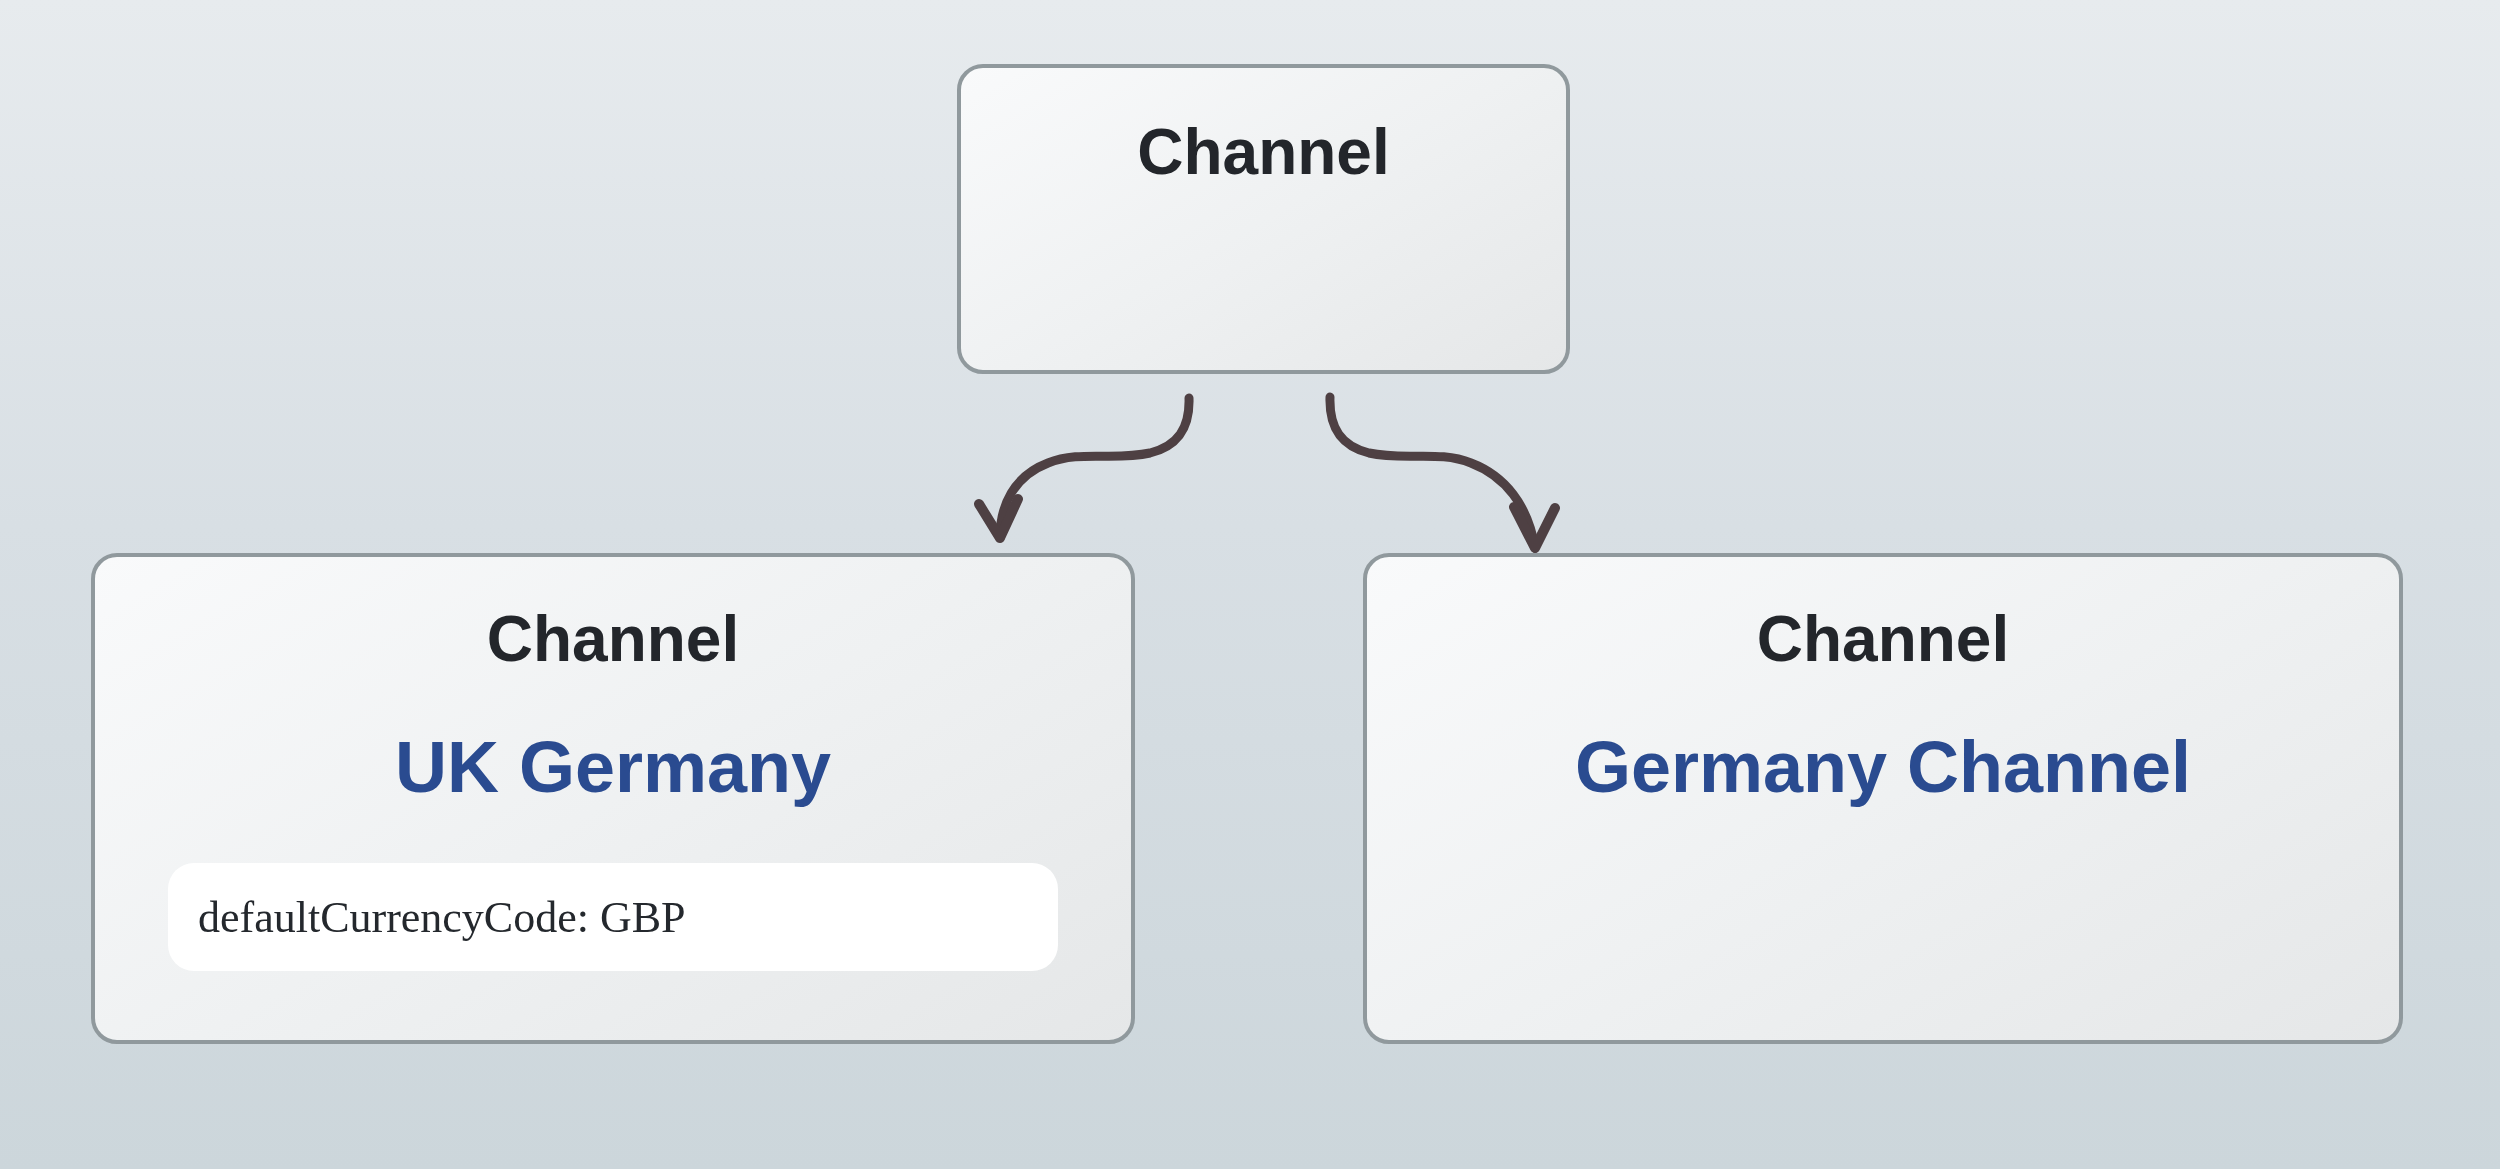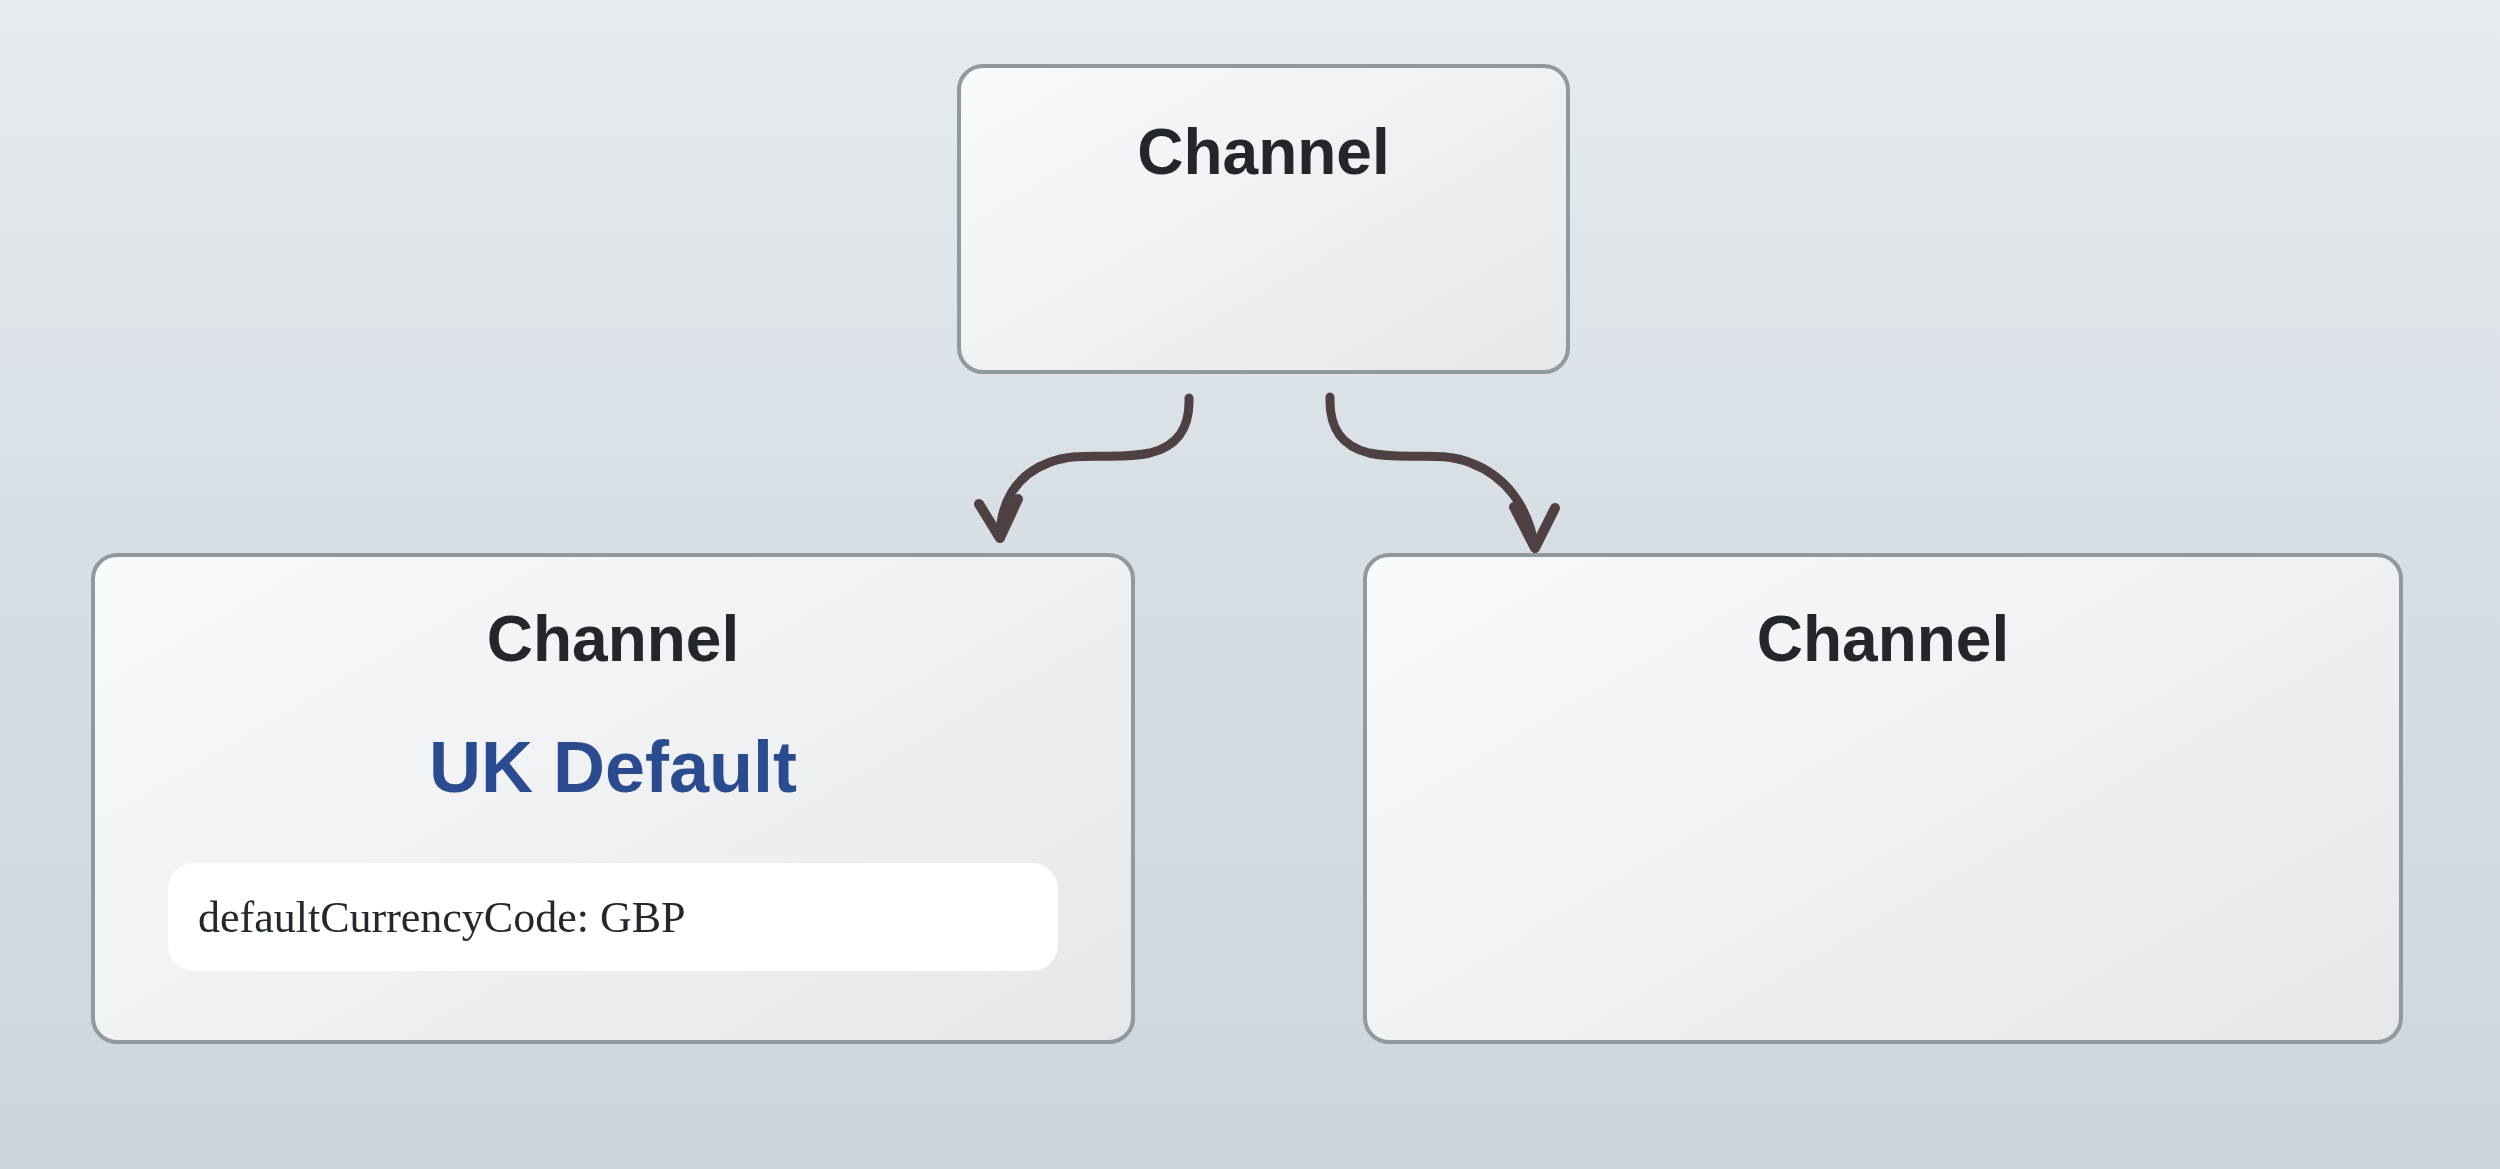--- a/index.html
+++ b/index.html
@@ -119,21 +119,22 @@
       <path class="arrow arrow-head" d="M 1514 507 L 1535 548 L 1555 508"></path>
     </g>
   </svg>
 
   <div class="node node-top">
     <div class="node-title">Channel</div>
   </div>
 
   <div class="node node-left">
     <div class="node-title">Channel</div>
-    <div class="node-name">UK Default</div>
+    <div class="node-name">UK Germany</div>
     <div class="code-pill">defaultCurrencyCode: GBP</div>
   </div>
 
   <div class="node node-right">
     <div class="node-title">Channel</div>
+    <div class="node-name">Germany Channel</div>
   </div>
 
 </div>
 
 </body></html>

